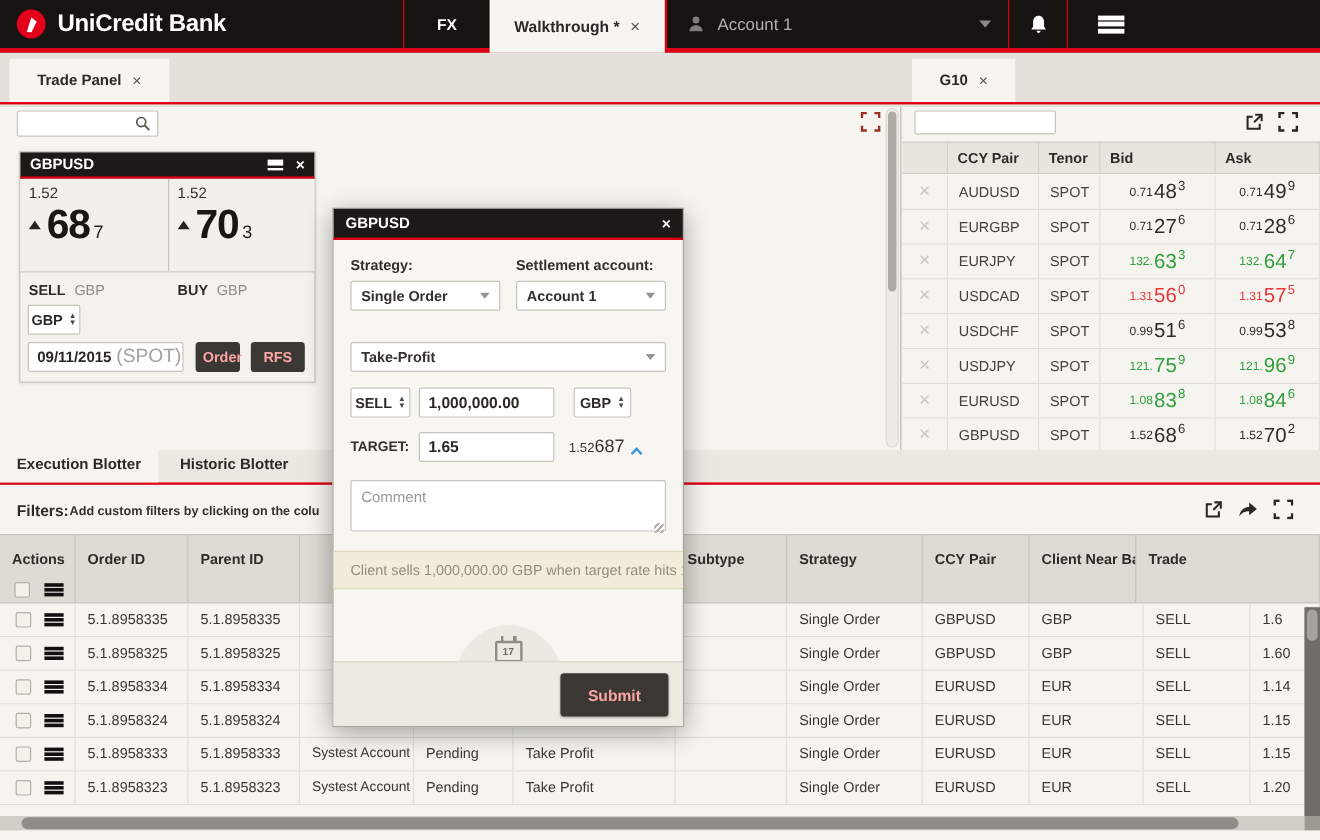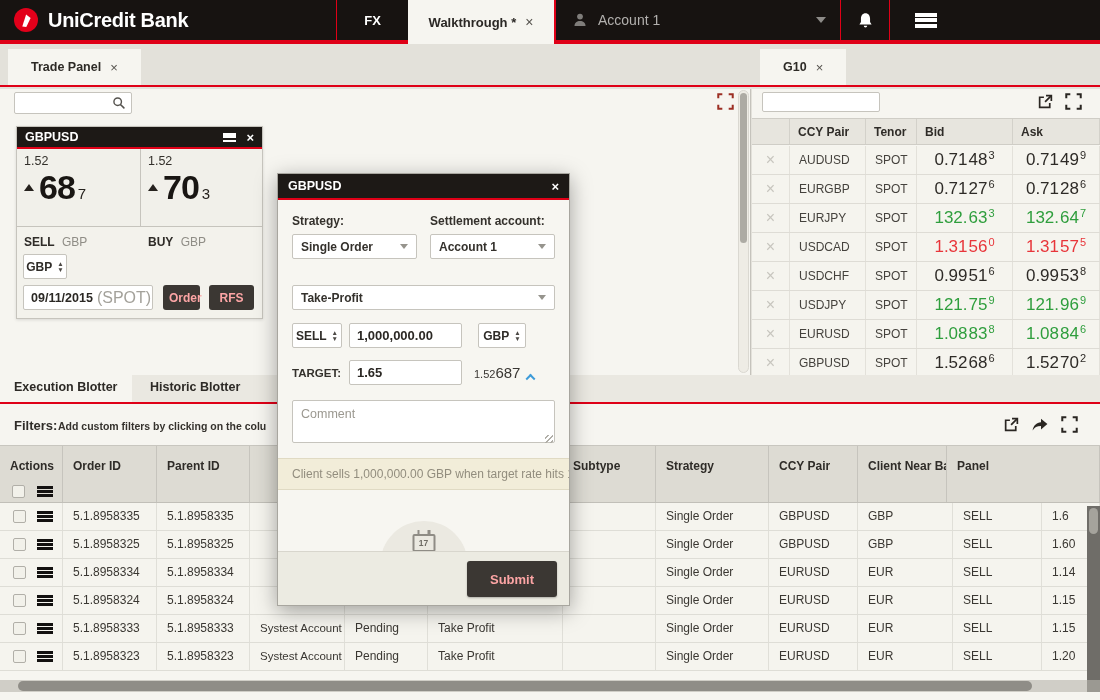--- a/index.html
+++ b/index.html
@@ -83,21 +83,21 @@
   .rhead{position:absolute;top:29px;left:0;width:348px;height:27px;background:#e7e5de;border-top:1px solid #cfcdc6;border-bottom:1px solid #cfcdc6;display:flex;font-weight:bold;font-size:12px;color:#2f2c28;}
   .rhead>div{padding:6px 0 0 8px;border-right:1px solid #d3d1ca;}
   .rrows{position:absolute;top:57px;left:0;width:348px;height:229px;overflow:hidden;}
   .rrow{display:flex;height:29px;background:#f5f4ee;border-bottom:1px solid #dedcd5;align-items:center;}
   .rw0{width:38px;}.rw1{width:76px;}.rw2{width:51px;}.rw3{width:96px;}.rw4{flex:1;}
   .rrow>div{border-right:1px solid #e3e1da;height:100%;display:flex;align-items:center;}
   .rx{justify-content:center;cursor:pointer;}
   .rx::before{content:"×";font-size:16px;color:#c7c5be;line-height:1;}
   .rtext{padding-left:9px;font-size:12px;color:#45423d;}
   .pval{justify-content:center;cursor:pointer;}
-  .p-sm{font-size:17px;}
+  .p-sm{font-size:10px;}
   .p-lg{font-size:17px;margin-left:1px;}
   .p-sup{font-size:11px;transform:translateY(-5px);margin-left:1px;}
   .rrow.flat .pval{color:#2e2b27;}
   .rrow.up .pval{color:#2f9e3d;}
   .rrow.down .pval{color:#e8353a;}
 
   
   .blotter{position:absolute;top:375px;left:0;width:1100px;height:325px;background:#f6f5f0;}
   .btabs{height:29px;background:#eae8e1;border-bottom:2px solid #df0017;position:relative;}
   .btab{position:absolute;bottom:0;height:29px;line-height:29px;padding:0 14px;font-weight:bold;font-size:12.5px;color:#2d2a26;cursor:pointer;text-align:center;}
@@ -542,21 +542,21 @@
       </div>
       <div class="w1">Order ID</div>
       <div class="w2">Parent ID</div>
       <div class="w3"></div>
       <div class="w4"></div>
       <div class="w5"></div>
       <div class="w6">Subtype</div>
       <div class="w7">Strategy</div>
       <div class="w8">CCY Pair</div>
       <div class="w10">Client Near Bas</div>
-      <div class="w11">Panel</div>
+      <div class="w11">Trade</div>
     </div>
 
     <div class="brows">
 
         <div class="brow">
           <div class="w0 actions">
             <span class="checkbox"></span>
             <span class="bburger"></span>
           </div>
           <div class="w1"><span>5.1.8958335</span></div>

